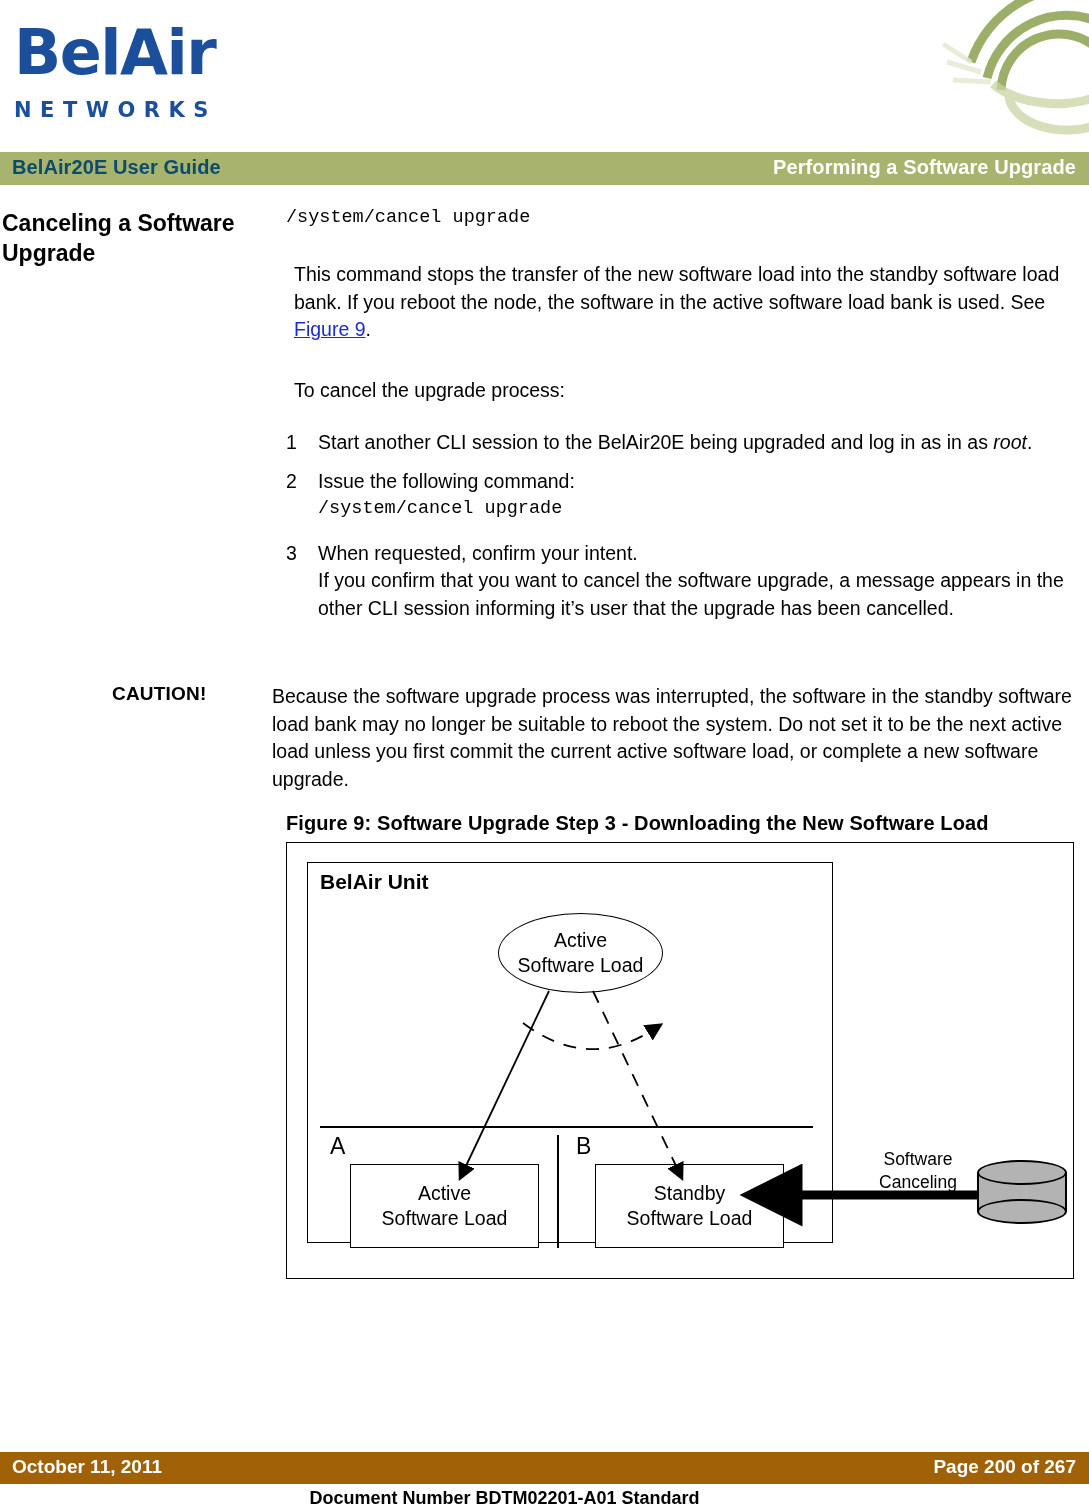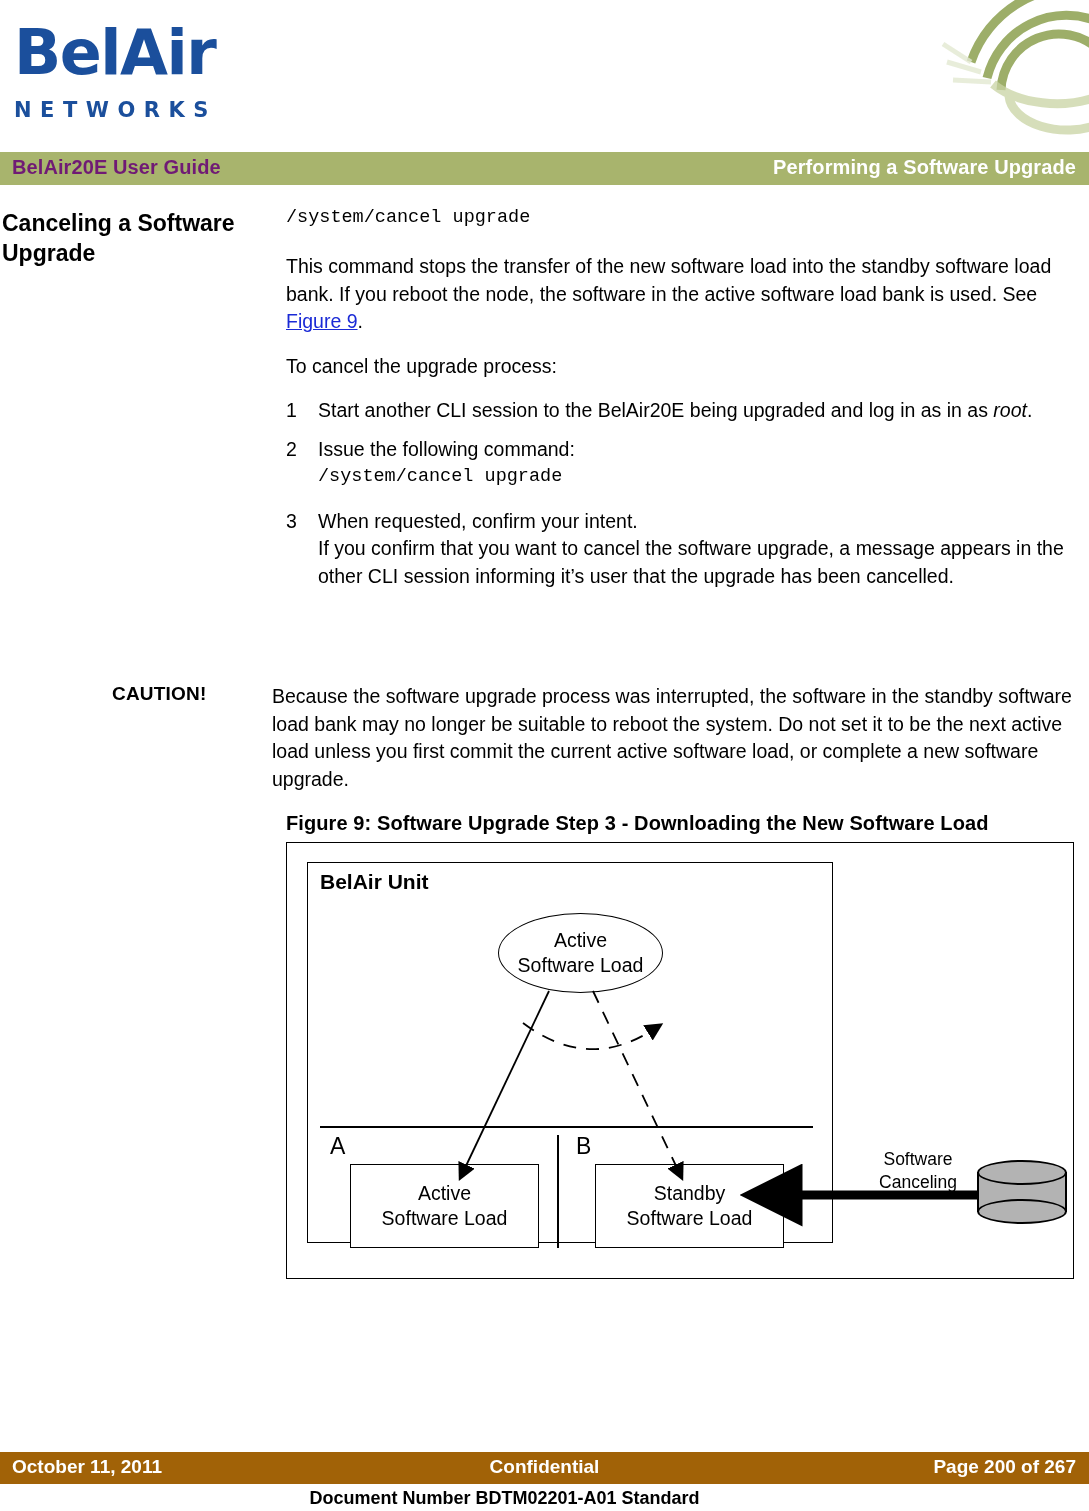--- a/index.html
+++ b/index.html
@@ -59,21 +59,21 @@
     width: 1089px;
     height: 33px;
     background: #a8b46d;
   }
   #header-title {
     position: absolute;
     left: 12px;
     top: 4px;
     font-size: 20px;
     font-weight: bold;
-    color: #701a75;
+    color: #0c4a6e;
     letter-spacing: 0.1px;
   }
   #header-chapter {
     position: absolute;
     right: 13px;
     top: 4px;
     font-size: 20px;
     font-weight: bold;
     color: #ffffff;
     letter-spacing: 0.1px;
@@ -108,21 +108,21 @@
     width: 790px;
   }
   .mono {
     font-family: "Liberation Mono", monospace;
     font-size: 18.5px;
     line-height: 26px;
   }
   .para {
     font-size: 19.5px;
     line-height: 27.5px;
-    margin: 0;
+    margin: 8px;
   }
   .gap-lg { height: 22px; }
   .gap-md { height: 17px; }
   .gap-sm { height: 11px; }
 
   a.xref {
     color: #1a2ad6;
     text-decoration: underline;
   }
   .ital { font-style: italic; }
@@ -502,16 +502,15 @@
     <line x1="306" y1="148" x2="390" y2="325" stroke="#000" stroke-width="1.8" stroke-dasharray="13,10" marker-end="url(#dashArrow)"></line>
 
     <path d="M 236 180 Q 300 228 364 188" fill="none" stroke="#000" stroke-width="1.8" stroke-dasharray="13,10" marker-end="url(#dashArrow)"></path>
 
     <line x1="692" y1="352" x2="502" y2="352" stroke="#000" stroke-width="9" marker-end="url(#fatArrow)"></line>
   </svg>
 </div>
 
 <div id="footer-band">
   <div id="footer-date">October 11, 2011</div>
-  <div id="footer-conf">Confidential</div>
   <div id="footer-page">Page 200 of 267</div>
 </div>
 <div id="footer-docnum">Document Number BDTM02201-A01 Standard</div>
 
 </body></html>

